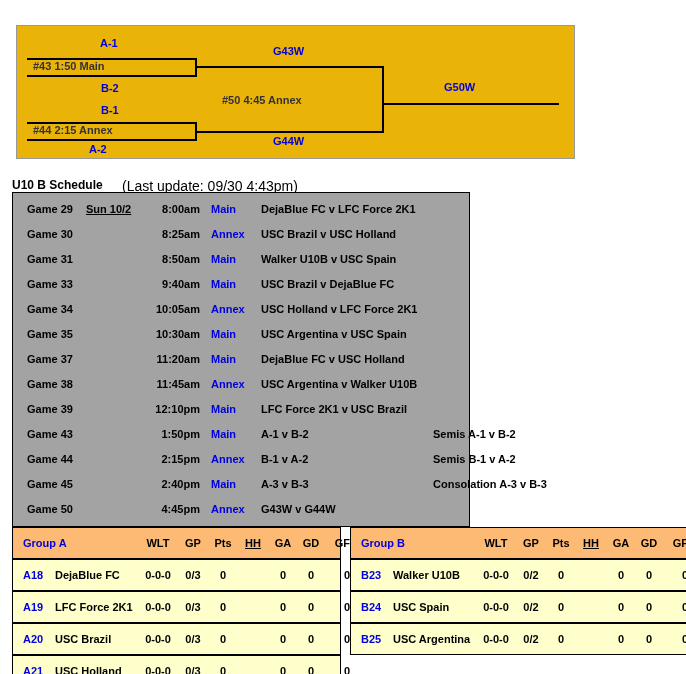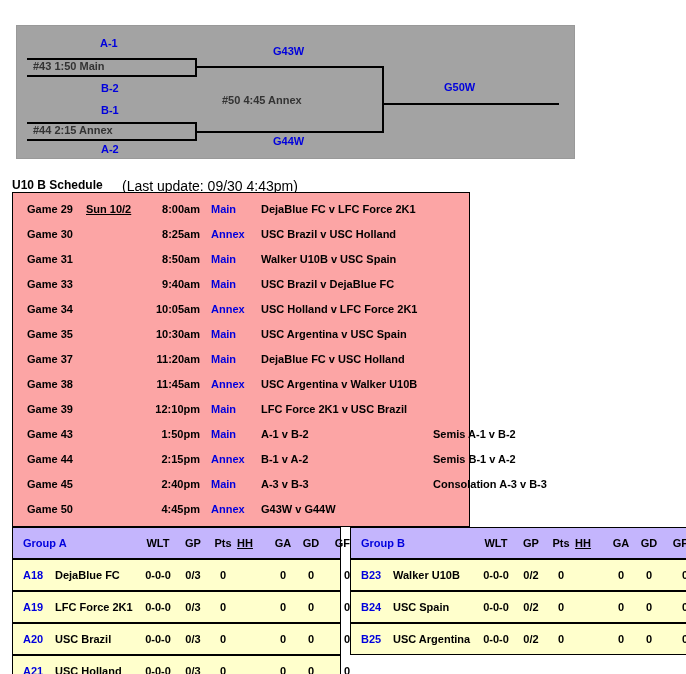--- a/index.html
+++ b/index.html
@@ -18,21 +18,21 @@
     overflow: hidden;
   }
 
   
   .bracket-box {
     position: absolute;
     left: 16px;
     top: 25px;
     width: 557px;
     height: 132px;
-    background: #a3a3a3;
+    background: #eab308;
     border: 1px solid #999999;
   }
   .bk-line {
     position: absolute;
     background: #000000;
   }
   .bk-h { height: 2px; }
   .bk-v { width: 2px; }
 
   .bk-label {
@@ -61,21 +61,21 @@
     color: #000000;
     white-space: nowrap;
   }
 
   
   .schedule-box {
     position: absolute;
     left: 12px;
     top: 192px;
     width: 458px;
-    background: #fca5a5;
+    background: #a3a3a3;
     border: 1px solid #000000;
     padding-top: 4px;
     padding-bottom: 4px;
     box-sizing: border-box;
   }
   .sched-row {
     position: relative;
     height: 25px;
     line-height: 25px;
     white-space: nowrap;
@@ -106,37 +106,37 @@
 
   .st-row {
     position: relative;
     height: 30px;
     line-height: 30px;
     border-bottom: 2px solid #000000;
     white-space: nowrap;
   }
   .st-row.last { border-bottom: none; }
   .st-head {
-    background: #c4b5fd;
+    background: #fdba74;
     border-bottom: 2px solid #000000;
   }
   .st-cell {
     position: absolute;
     top: 0;
     font-size: 11px;
     font-weight: bold;
     white-space: nowrap;
   }
   .st-grp   { left: 10px; color: #0000dd; }
   .st-code  { left: 10px; color: #0000dd; }
   .st-team  { left: 42px; color: #000000; }
   .st-wlt   { left: 128px; width: 34px; text-align: center; }
   .st-gp    { left: 168px; width: 24px; text-align: center; }
   .st-pts   { left: 198px; width: 24px; text-align: center; }
-  .st-hh    { left: 220px; width: 24px; text-align: center; text-decoration: underline; }
+  .st-hh    { left: 228px; width: 24px; text-align: center; text-decoration: underline; }
   .st-ga    { left: 258px; width: 24px; text-align: center; }
   .st-gd    { left: 286px; width: 24px; text-align: center; }
   .st-gf    { left: 313px; width: 24px; text-align: right; }
   .st-head .st-wlt,
   .st-head .st-gp,
   .st-head .st-pts,
   .st-head .st-hh,
   .st-head .st-ga,
   .st-head .st-gd,
   .st-head .st-gf { color: #000000; }
@@ -159,21 +159,21 @@
   <div class="bk-line bk-v" style="left:365px; top:40px;  height:67px;"></div>
 
   <div class="bk-line bk-h" style="left:365px; top:77px;  width:177px;"></div>
 
   <span class="bk-label bk-slot" style="left:83px;  top:11px;">A-1</span>
   <span class="bk-label bk-game" style="left:16px;  top:34px;">#43 1:50 Main</span>
   <span class="bk-label bk-slot" style="left:84px;  top:56px;">B-2</span>
 
   <span class="bk-label bk-slot" style="left:84px;  top:78px;">B-1</span>
   <span class="bk-label bk-game" style="left:16px;  top:98px;">#44 2:15 Annex</span>
-  <span class="bk-label bk-slot" style="left:84px;  top:117px;">A-2</span>
+  <span class="bk-label bk-slot" style="left:72px;  top:117px;">A-2</span>
 
   <span class="bk-label bk-slot" style="left:256px; top:19px;">G43W</span>
   <span class="bk-label bk-game" style="left:205px; top:68px;">#50 4:45 Annex</span>
   <span class="bk-label bk-slot" style="left:256px; top:109px;">G44W</span>
 
   <span class="bk-label bk-slot" style="left:427px; top:55px;">G50W</span>
 </div>
 
 <span class="section-title" style="left:12px; top:178px;">U10 B Schedule</span>
 <span class="section-sub" style="left:122px; top:178px;">(Last update: 09/30 4:43pm)</span>

